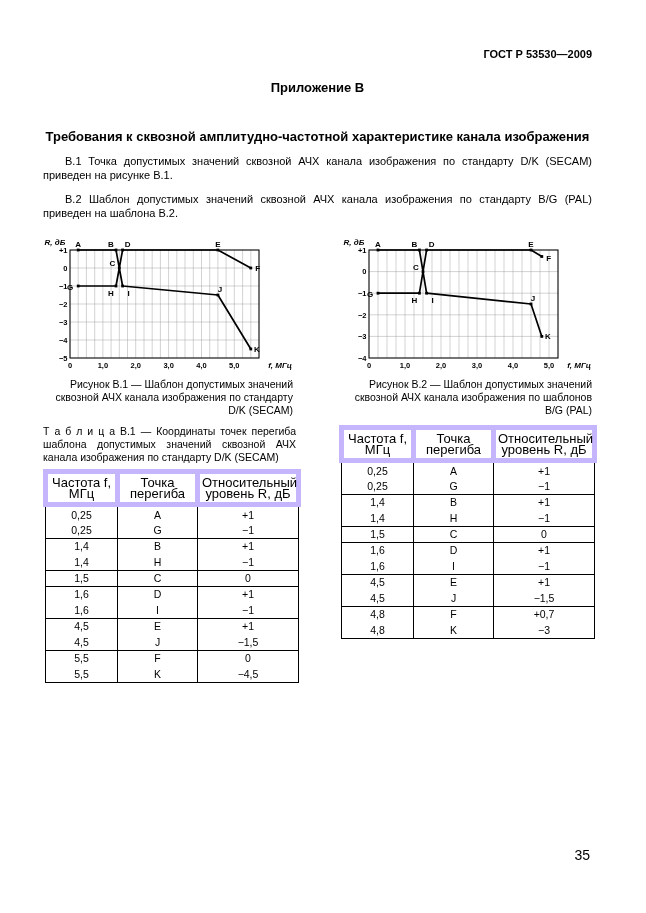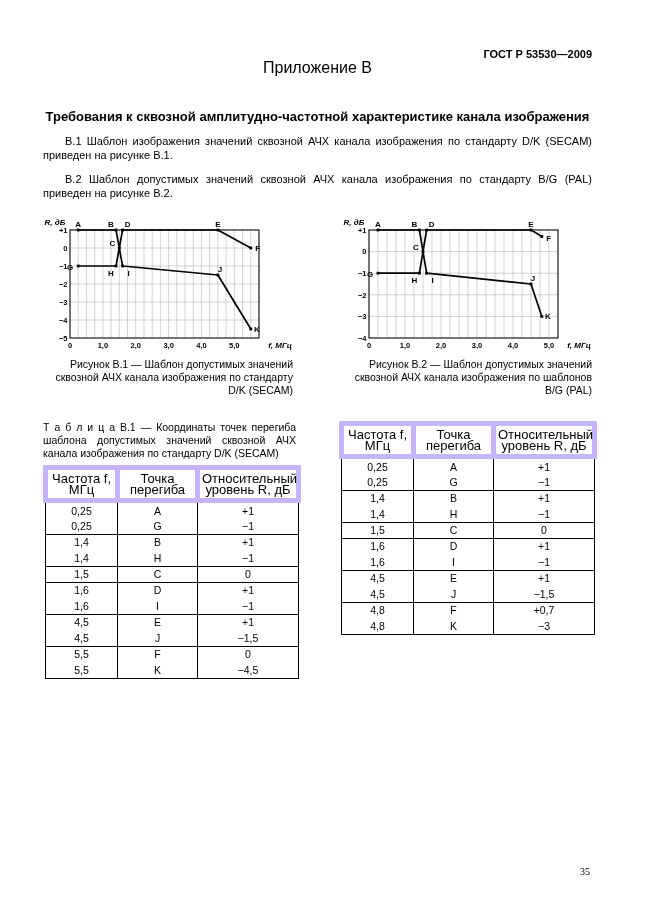--- a/index.html
+++ b/index.html
@@ -3,37 +3,37 @@
 <meta charset="utf-8">
 <style>
   *{box-sizing:border-box;}
   html,body{margin:0;padding:0;background:#ffffff;}
   .page{
     width:646px;height:913px;background:#ffffff;position:relative;
     font-family:"Liberation Sans",sans-serif;color:#000;
     padding:48px 54px 0 43px;overflow:hidden;
   }
   .doc-header{text-align:right;font-weight:bold;font-size:11px;line-height:13px;}
-  .appendix{text-align:center;font-weight:normal;font-size:16px;line-height:13px;}
+  .appendix{text-align:center;font-weight:bold;font-size:13px;line-height:13px;margin-top:20px;}
   .title{text-align:center;font-weight:bold;font-size:13px;line-height:14px;margin:36px 0 0;}
   .para{font-size:11px;line-height:14px;text-align:justify;text-indent:22px;margin:10px 0 0;}
   .figures-row{display:flex;justify-content:space-between;margin-top:16px;}
   figure{margin:0;width:250px;}
   figcaption{font-size:10.5px;line-height:13px;text-align:right;margin-top:2px;}
-  .tables-row{display:flex;justify-content:space-between;margin-top:24px;align-items:flex-start;gap:12px;}
+  .tables-row{display:flex;justify-content:space-between;margin-top:8px;align-items:flex-start;gap:12px;}
   .tablecol{width:253px;}
   .tbl-title{font-size:10.5px;line-height:13px;text-align:justify;margin:0 0 5px;}
   table{border-collapse:collapse;width:100%;border:1px solid #000;table-layout:fixed;}
   th{font-size:13px;font-weight:normal;line-height:11px;border:5px solid #c4b5fd;padding:3px 2px;text-align:center;vertical-align:middle;}
   td{font-size:10.5px;border-left:1px solid #000;border-right:1px solid #000;padding:1.5px 2px;text-align:center;height:16px;}
   th:nth-child(1),td:nth-child(1){width:72px;}
   th:nth-child(2),td:nth-child(2){width:80px;}
   th:nth-child(3),td:nth-child(3){width:101px;}
   tr.group-end td{border-bottom:1px solid #000;}
-  .page-number{position:absolute;right:56px;bottom:36px;font-size:10px;font-family:Liberation Serif, serif;}
+  .page-number{position:absolute;right:56px;bottom:50px;font-size:14px;}
   svg.chart{display:block;}
   .grid{stroke:#909090;stroke-width:0.4;}
   .frame{fill:none;stroke:#000;stroke-width:1;}
   .tick{font-family:"Liberation Sans",sans-serif;font-size:7.5px;font-weight:bold;fill:#000;}
   .axis{font-family:"Liberation Sans",sans-serif;font-size:8px;font-weight:bold;font-style:italic;fill:#000;}
   .ptl{font-family:"Liberation Sans",sans-serif;font-size:8px;font-weight:bold;fill:#000;text-anchor:middle;}
   .tpl{fill:none;stroke:#000;stroke-width:1.7;stroke-linejoin:round;stroke-linecap:round;}
   .pt{fill:#000;}
 </style>
 </head>
@@ -44,22 +44,22 @@
   <div class="doc-header">
     <span>ГОСТ Р 53530—2009</span>
   </div>
 
   <div class="appendix">
     <div>Приложение В</div>
   </div>
 
   <div class="title">Требования к сквозной амплитудно-частотной характеристике канала изображения</div>
 
-  <p class="para">В.1 Шаблон изображения значений сквозной АЧХ канала изображения по стандарту D/K (SECAM) приведен на рисунке В.1.</p>
-  <p class="para">В.2 Шаблон допустимых значений сквозной АЧХ канала изображения по стандарту B/G (PAL) приведен на рисунке В.2.</p>
+  <p class="para">В.1 Точка допустимых значений сквозной АЧХ канала изображения по стандарту D/K (SECAM) приведен на рисунке В.1.</p>
+  <p class="para">В.2 Шаблон допустимых значений сквозной АЧХ канала изображения по стандарту B/G (PAL) приведен на шаблона В.2.</p>
 
   <div class="figures-row">
     <figure>
       <svg class="chart" width="250" height="140" viewBox="0 0 250 140">
           <g>
             <line class="grid" x1="27.0" y1="14" x2="27.0" y2="122"></line>
             <line class="grid" x1="35.2" y1="14" x2="35.2" y2="122"></line>
             <line class="grid" x1="43.4" y1="14" x2="43.4" y2="122"></line>
             <line class="grid" x1="51.7" y1="14" x2="51.7" y2="122"></line>
             <line class="grid" x1="59.9" y1="14" x2="59.9" y2="122"></line>

